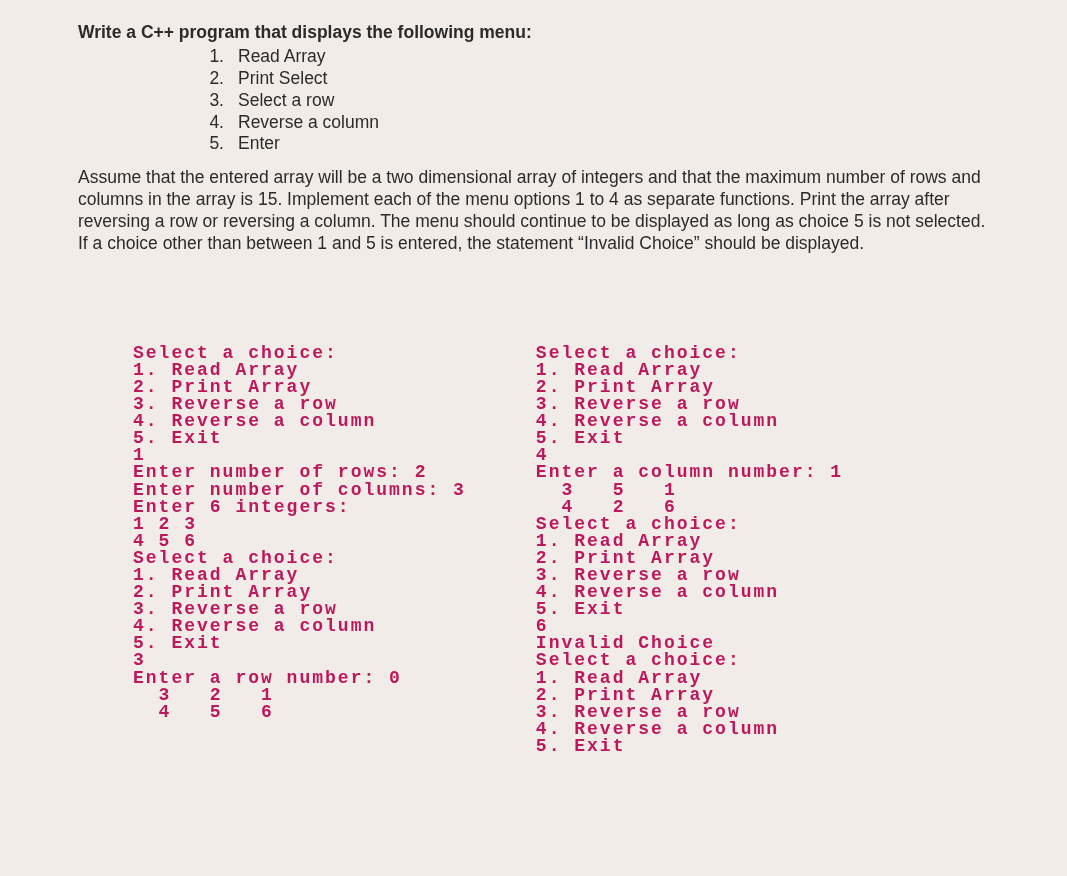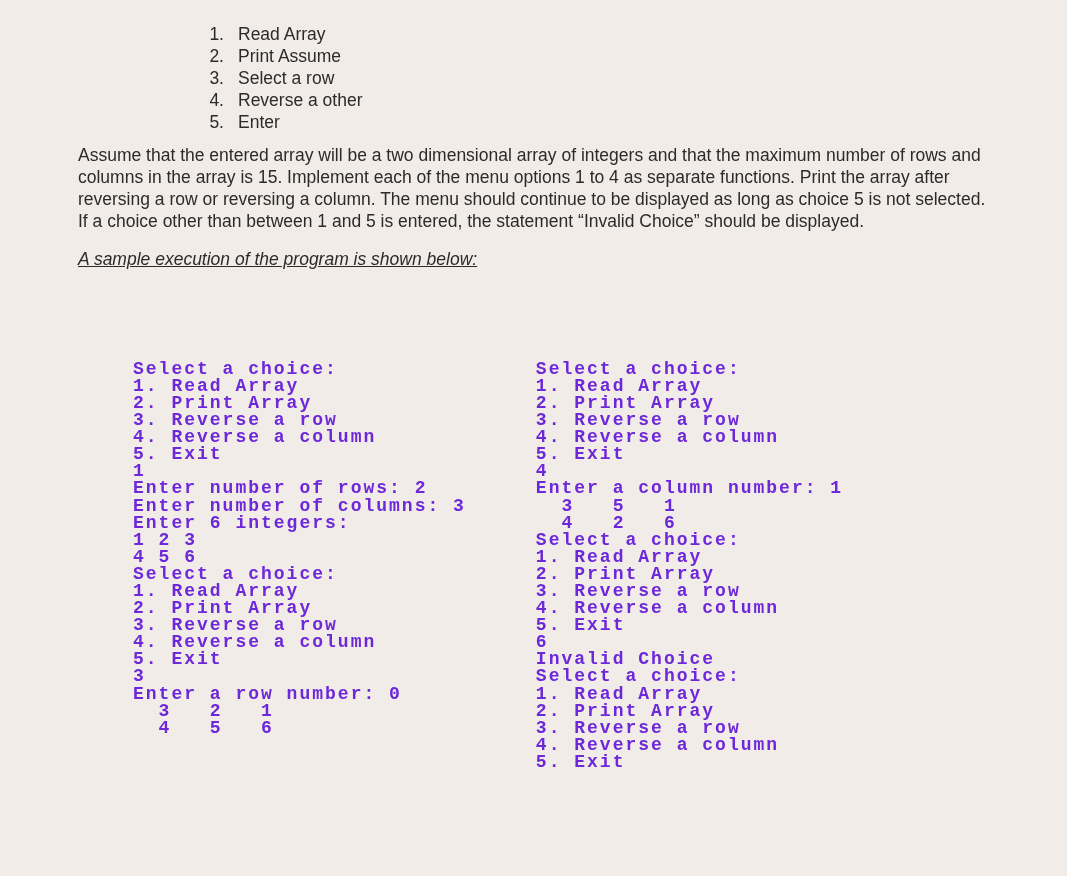--- a/index.html
+++ b/index.html
@@ -49,53 +49,53 @@
     margin-left: 55px;
     gap: 70px;
   }
   .console {
     font-family: "Courier New", Courier, monospace;
     font-weight: bold;
     font-size: 18px;
     line-height: 0.95;
     letter-spacing: 2px;
     white-space: pre;
-    color: #6d28d9;
+    color: #be185d;
   }
 </style>
 </head>
 <body>
 
 <div class="page">
 
   <div class="question">
+    <div class="q-title">Write a C++ program that displays the following menu:</div>
     <div class="menu-list">
       <div class="menu-row">
         <span class="menu-num">1.</span>
         <span>Read Array</span>
       </div>
       <div class="menu-row">
         <span class="menu-num">2.</span>
-        <span>Print Assume</span>
+        <span>Print Select</span>
       </div>
       <div class="menu-row">
         <span class="menu-num">3.</span>
         <span>Select a row</span>
       </div>
       <div class="menu-row">
         <span class="menu-num">4.</span>
-        <span>Reverse a other</span>
+        <span>Reverse a column</span>
       </div>
       <div class="menu-row">
         <span class="menu-num">5.</span>
         <span>Enter</span>
       </div>
     </div>
     <div class="para">Assume that the entered array will be a two dimensional array of integers and that the maximum number of rows and columns in the array is 15. Implement each of the menu options 1 to 4 as separate functions. Print the array after reversing a row or reversing a column.  The menu should continue to be displayed as long as choice 5 is not selected. If a choice other than between 1 and 5 is entered, the statement “Invalid Choice” should be displayed.</div>
-    <div class="sample-label">A sample execution of the program is shown below:</div>
   </div>
 
   <div class="console-wrap">
     <div class="console">Select a choice:
 1. Read Array
 2. Print Array
 3. Reverse a row
 4. Reverse a column
 5. Exit
 1

